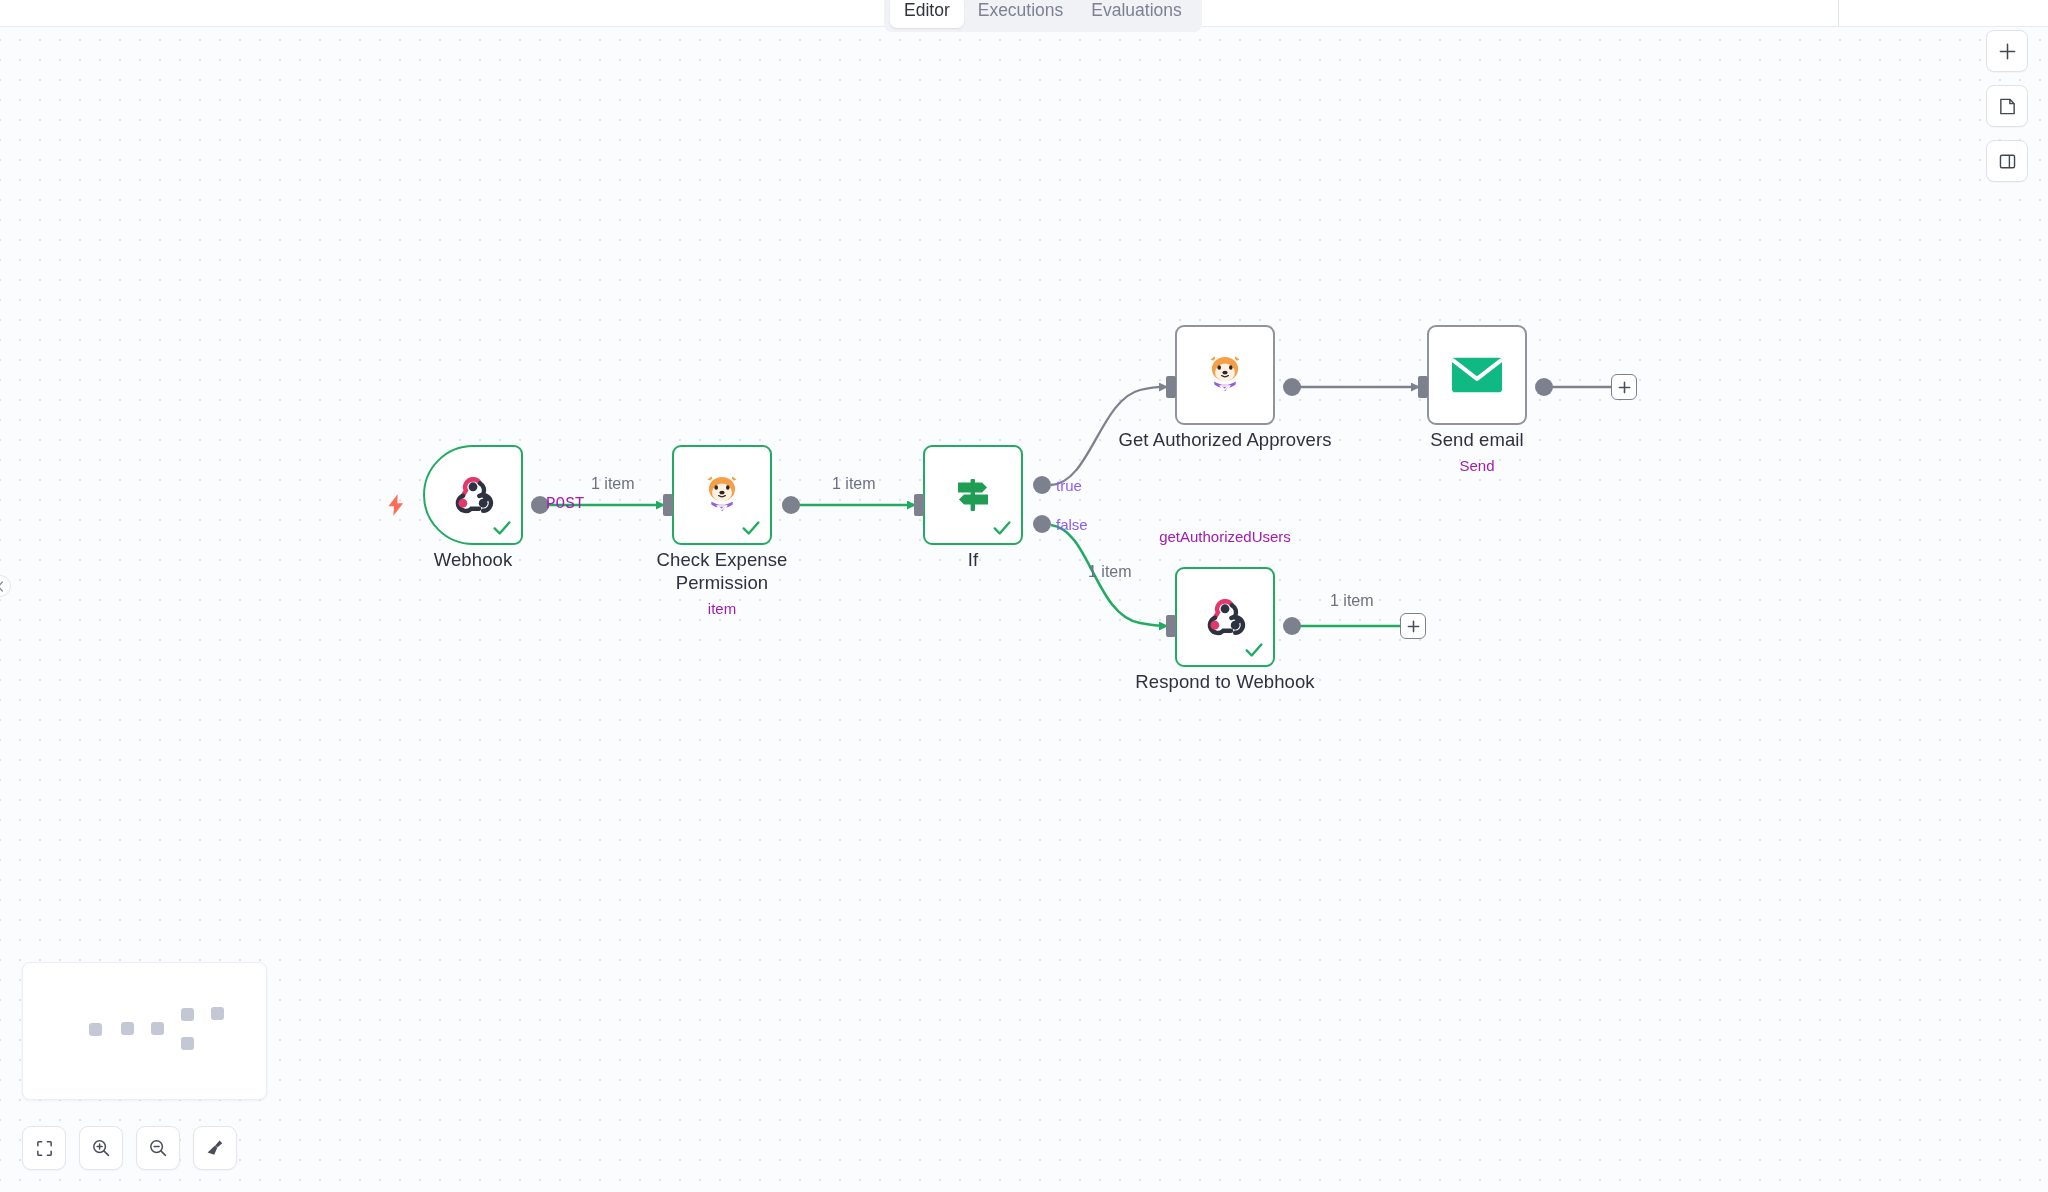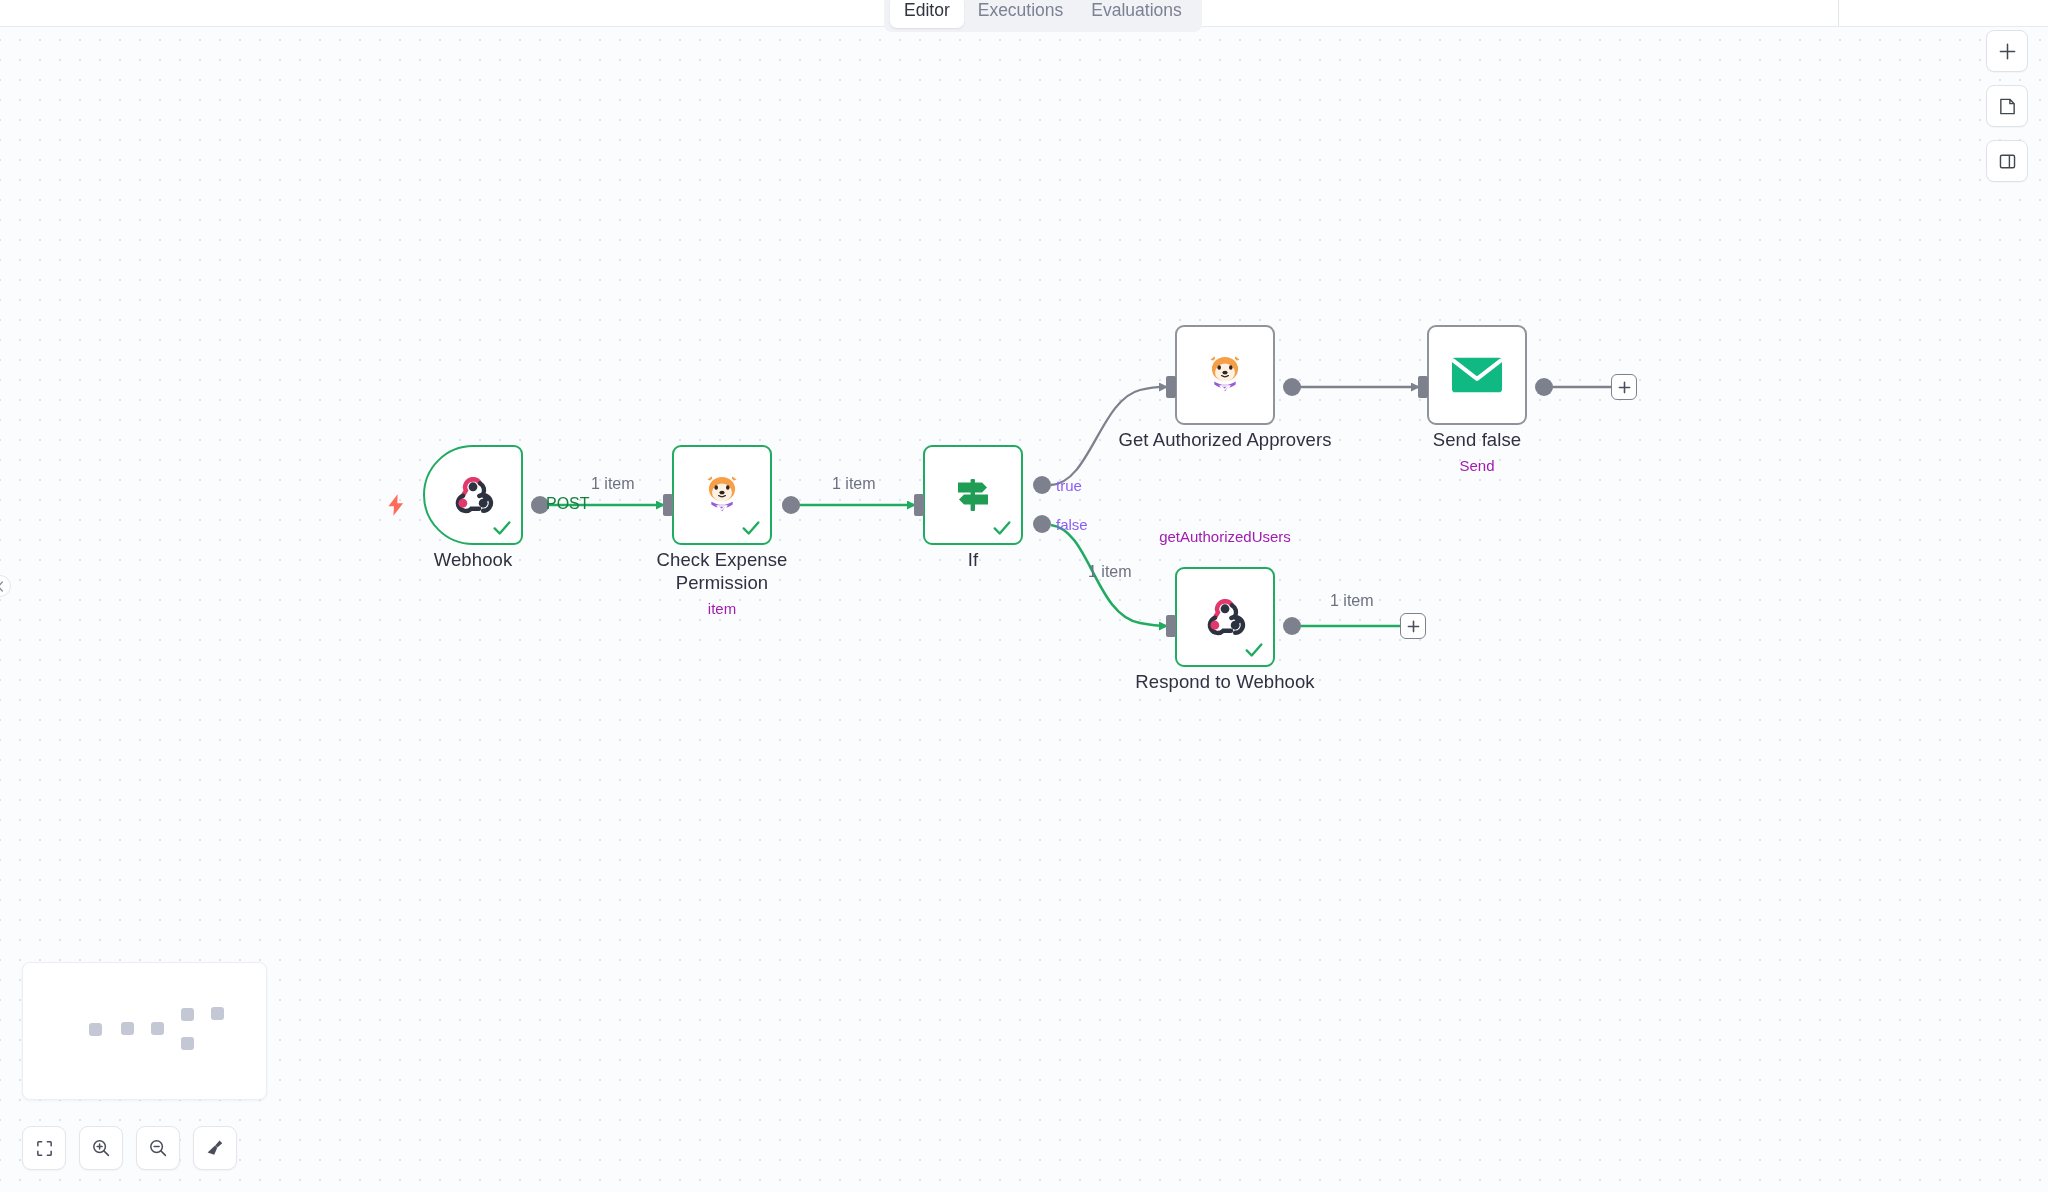--- a/index.html
+++ b/index.html
@@ -191,21 +191,21 @@
   }
 
   
   .edge-label {
     position: absolute;
     font-size: 16px;
     color: #6c7181;
     z-index: 26;
     white-space: nowrap;
   }
-  .edge-label.method { color: #15803d; }
+  .edge-label.method { color: #a21caf; font-family: Liberation Mono, monospace; }
 
   
   .plus-end {
     position: absolute;
     width: 26px; height: 26px;
     background: #ffffff;
     border: 1.6px solid #7d818d;
     border-radius: 6px;
     display: flex; align-items: center; justify-content: center;
     z-index: 26;
@@ -423,21 +423,21 @@
   <div class="port-in" style="left:1418px; top:376px;"></div>
   <div class="node" style="left:1427px; top:325px;">
     <div class="node-box">
       <span class="node-icon">
         <svg width="54" height="44" viewBox="0 0 54 44">
           <rect x="1" y="4" width="52" height="36" rx="3.5" fill="#10b981"></rect>
           <path d="M2.5 7 L27 26 L51.5 7" fill="none" stroke="#ffffff" stroke-width="4.2" stroke-linecap="round" stroke-linejoin="round"></path>
         </svg>
       </span>
     </div>
-    <div class="node-caption">Send false</div>
+    <div class="node-caption">Send email</div>
     <div class="node-sub" style="top:132px;">Send</div>
   </div>
   <div class="port-out" style="left:1535px; top:378px;"></div>
   <div class="plus-end" style="left:1611px; top:374px;">
     <svg width="13" height="13" viewBox="0 0 14 14" stroke="#4a4e5a" stroke-width="1.7" stroke-linecap="round">
       <path d="M7 1.5 V12.5 M1.5 7 H12.5"></path>
     </svg>
   </div>
 
   <div class="port-in" style="left:1166px; top:615px;"></div>

